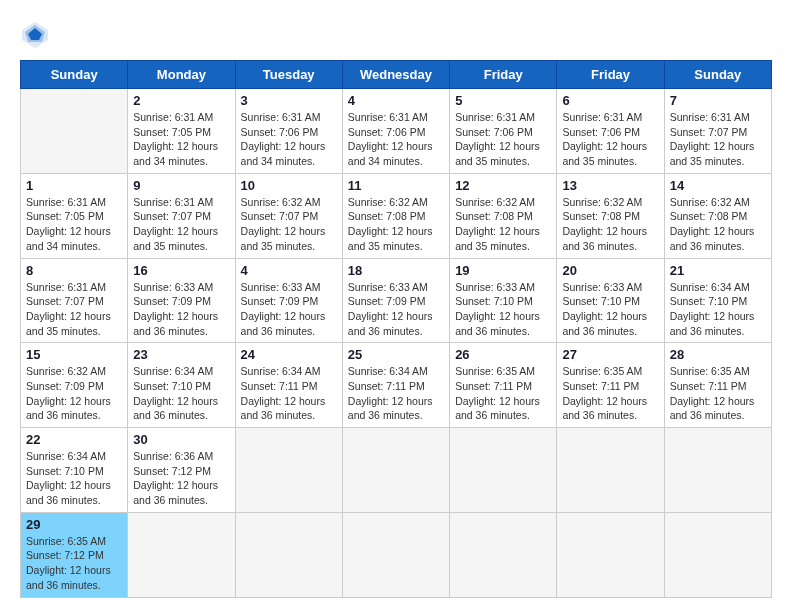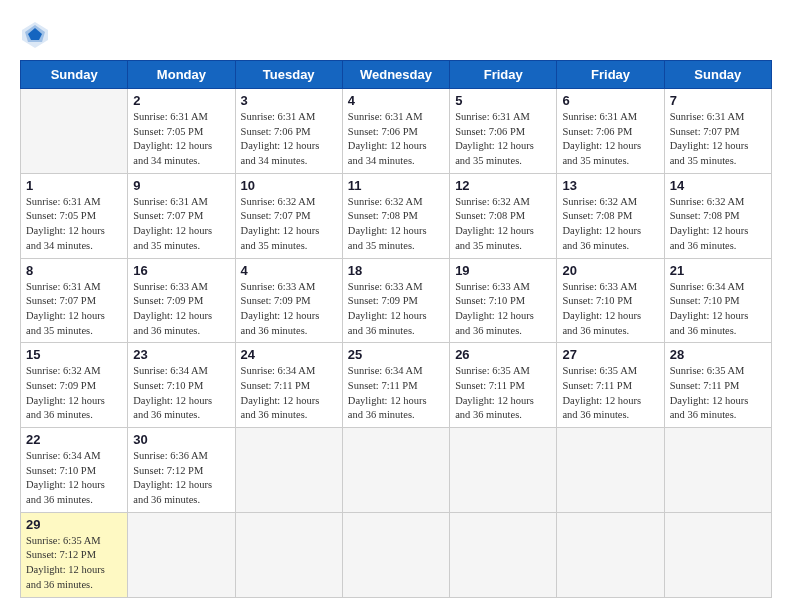--- a/index.html
+++ b/index.html
@@ -60,33 +60,32 @@
     }
     .calendar td {
       border: 1px solid #ccc;
       vertical-align: top;
       padding: 4px 5px;
       width: calc(100% / 7);
       min-height: 80px;
       background: #fff;
     }
     .calendar tr:last-child td {
-      background: #fef9c3;
+      background: #7dd3fc;
     }
     .day-number {
       font-size: 13px;
       font-weight: bold;
       color: #1a1a2e;
       margin-bottom: 2px;
     }
     .day-info {
       color: #333;
       font-size: 10.5px;
       line-height: 1.4;
-      font-family: Liberation Serif, serif;
     }
     .empty-cell {
       background: #f5f5f5 !important;
     }
   </style>
 </head>
 <body>
 
 <div class="header-area">
   <div class="logo">

